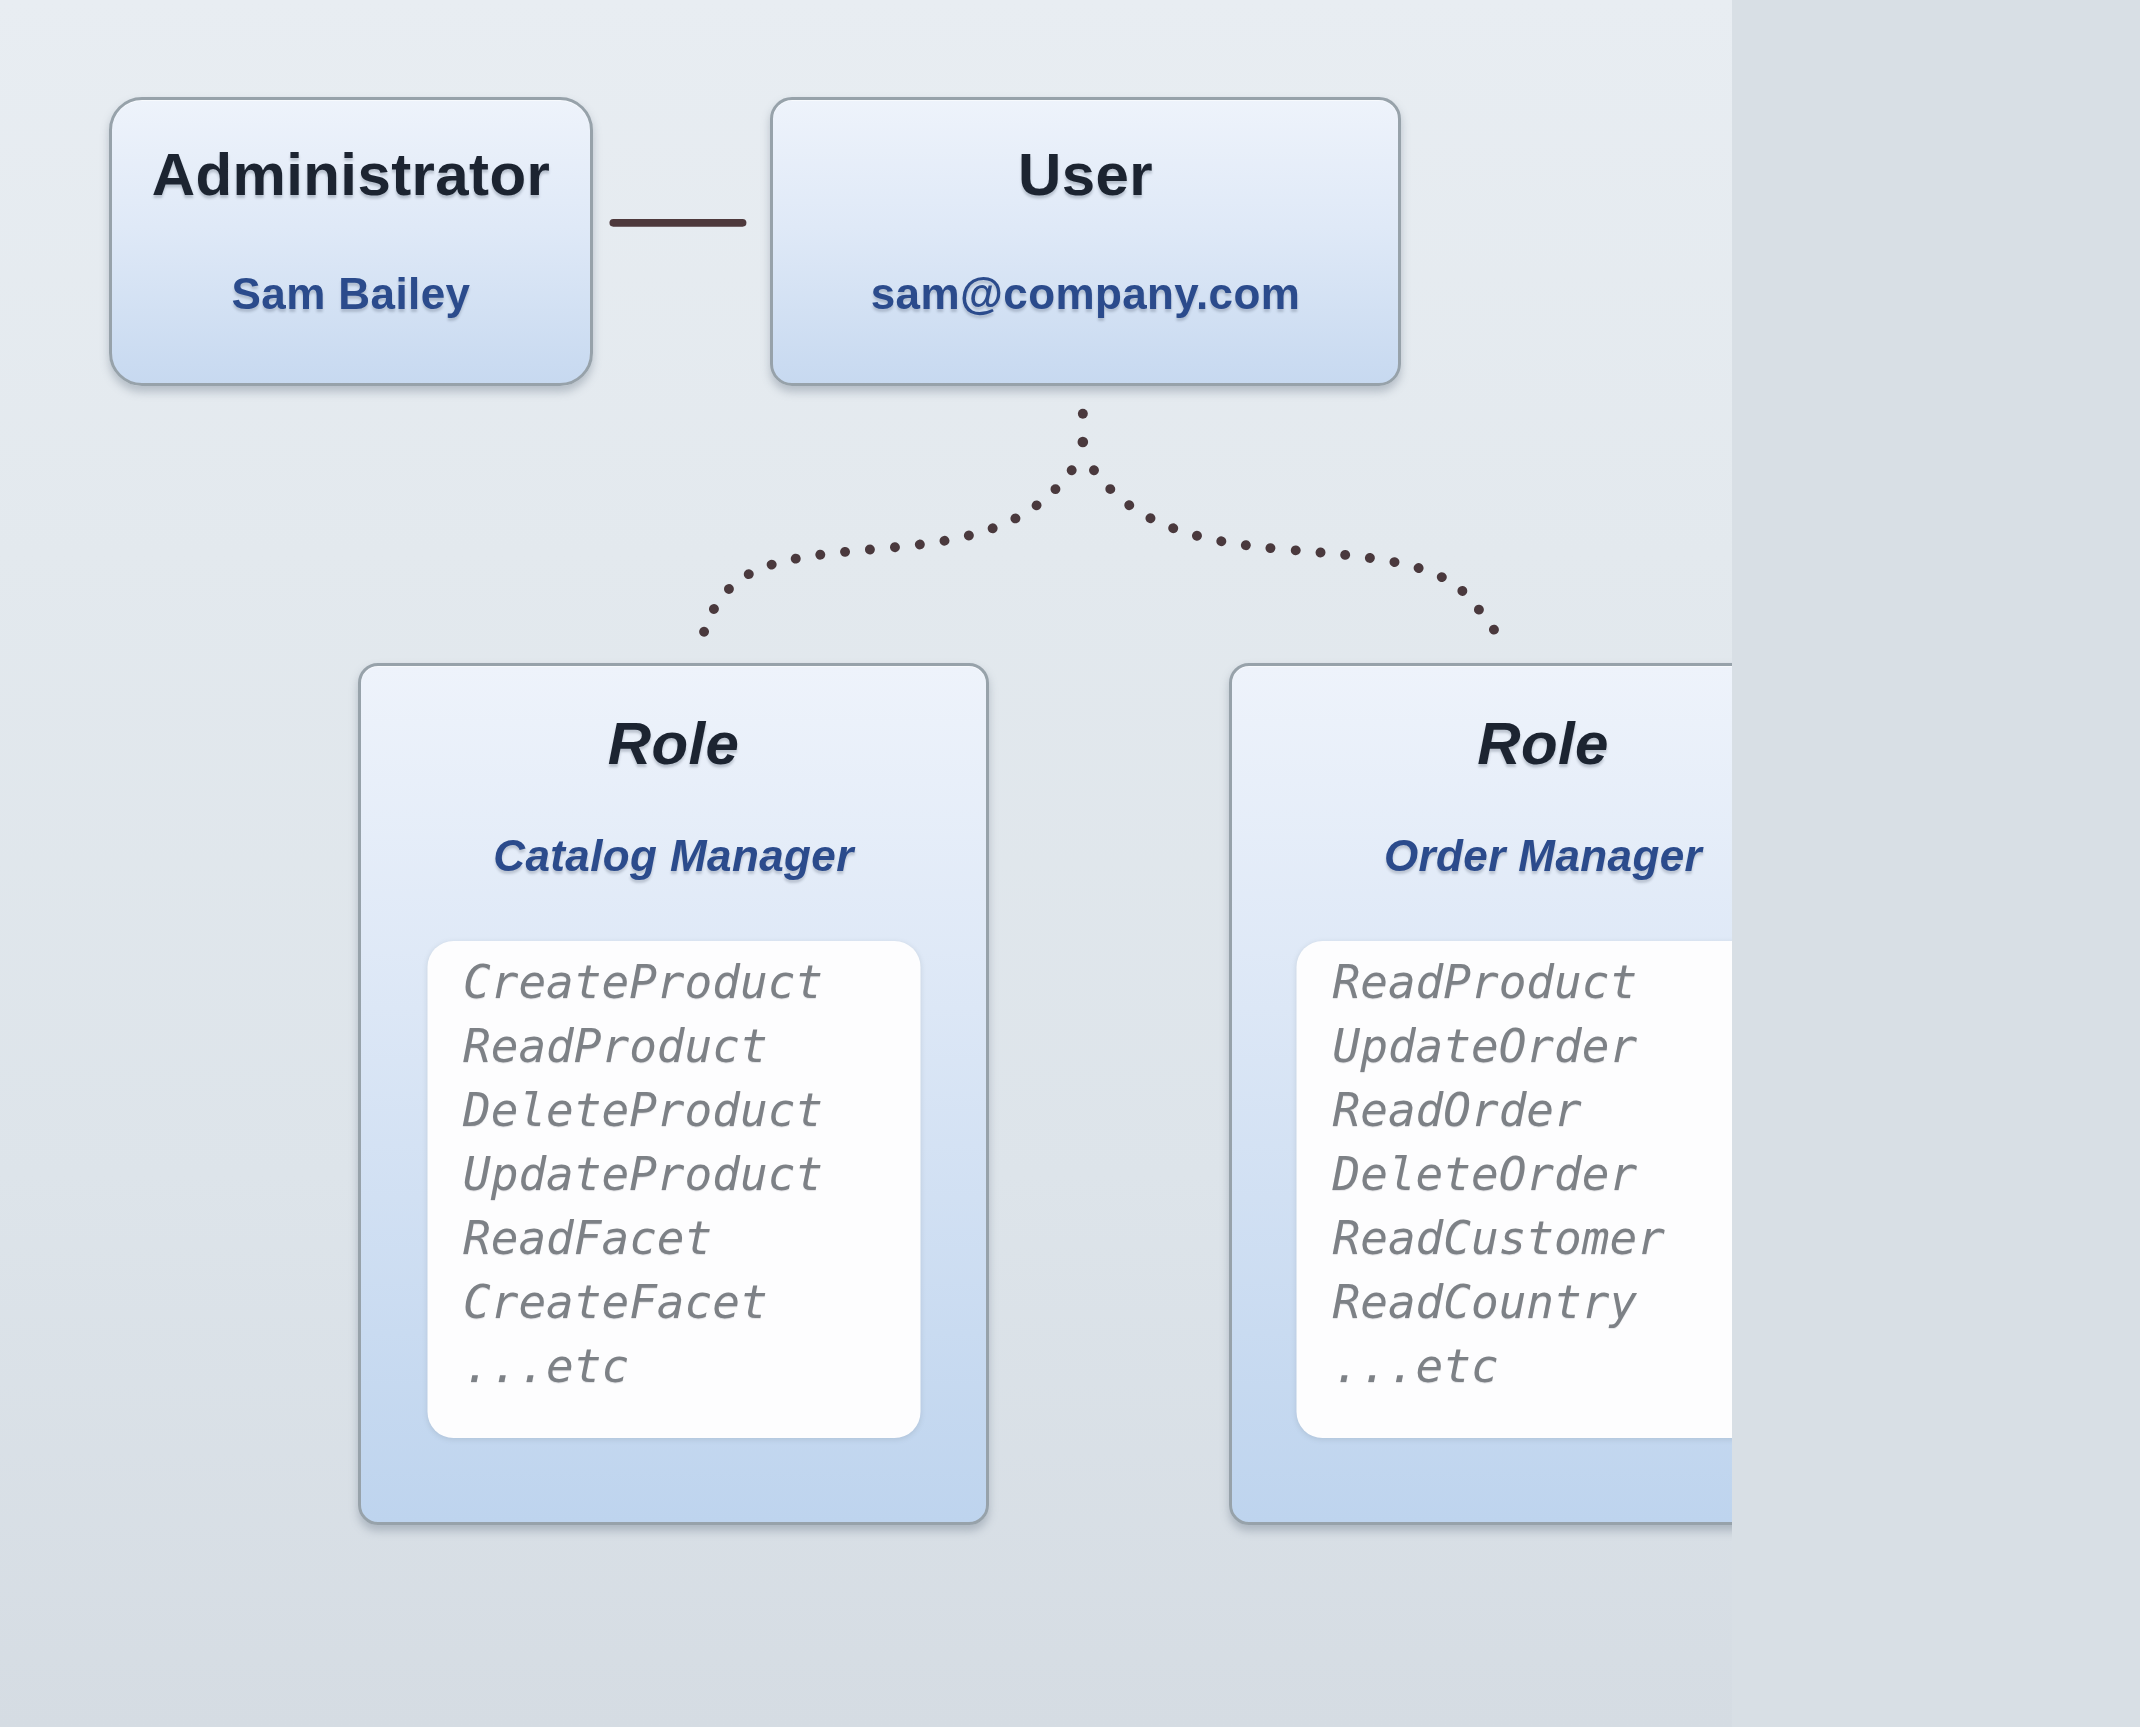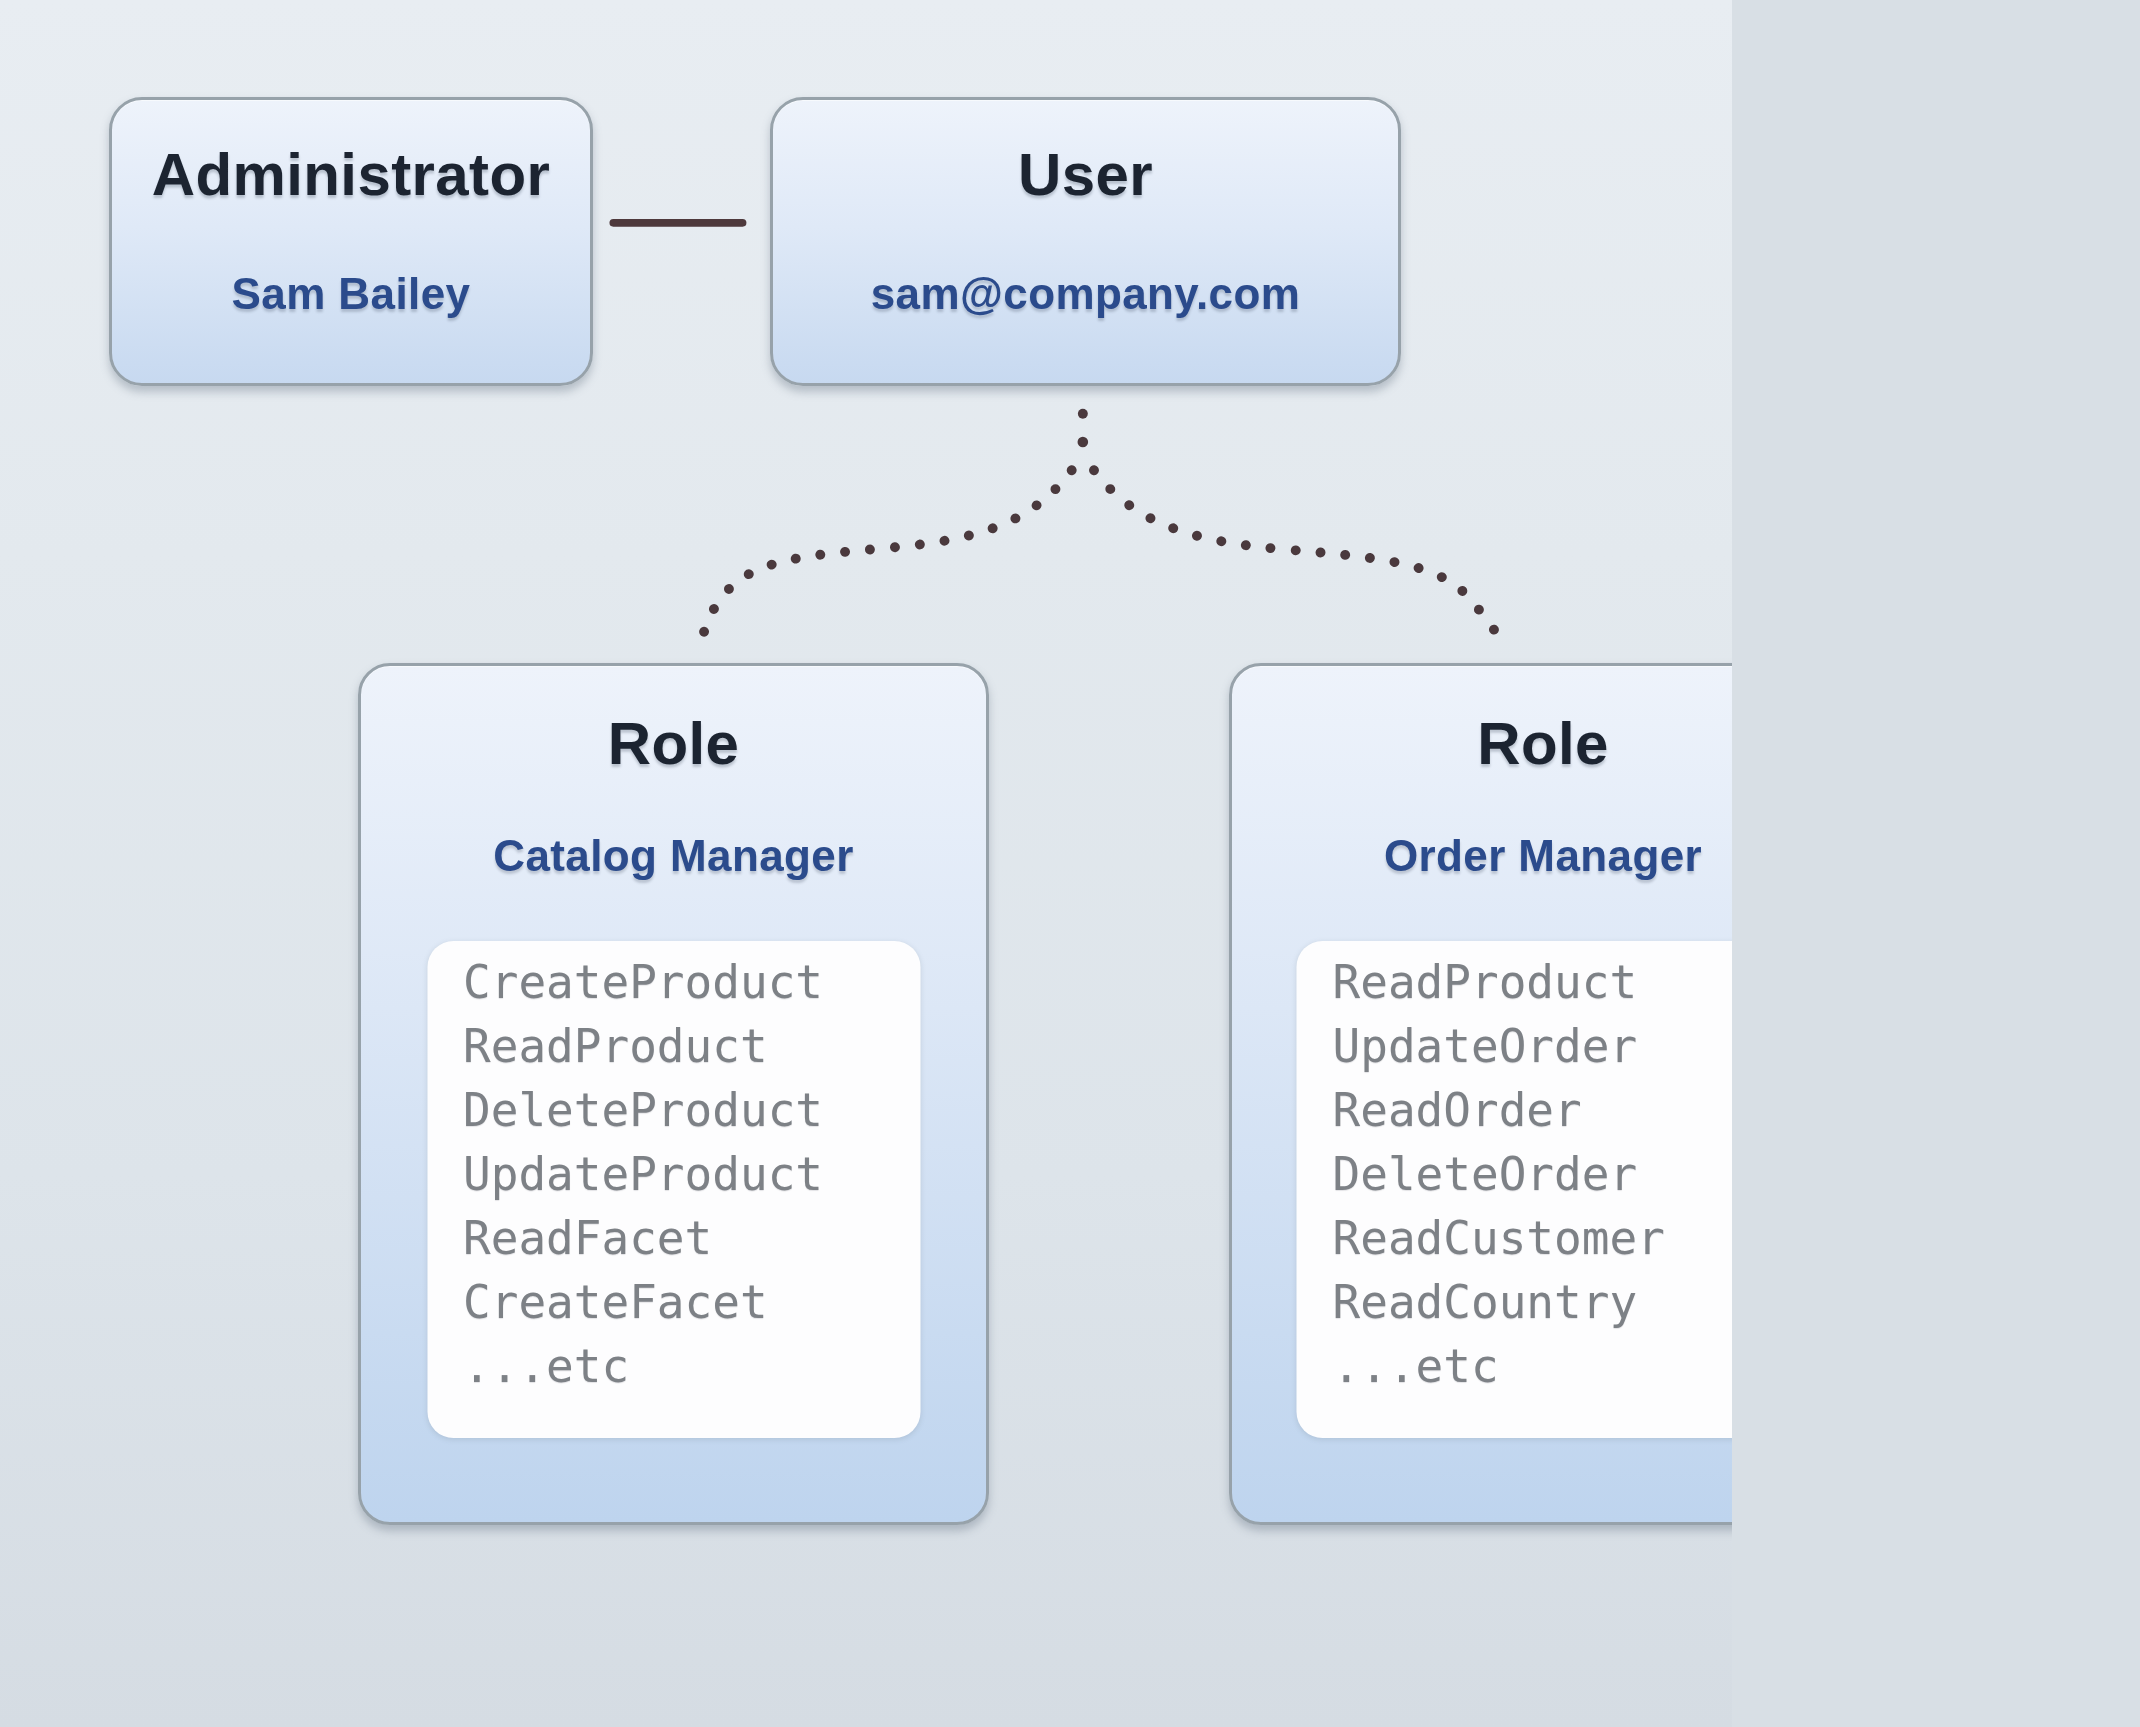--- a/index.html
+++ b/index.html
@@ -13,25 +13,26 @@
   }
   .card{
     position:absolute;
     border:3.4px solid var(--card-border);
     border-radius:33px;
     box-shadow:0 5.1px 8.6px rgba(95,110,125,.35), inset 0 0.9px 0 rgba(255,255,255,.55);
     background:linear-gradient(180deg, var(--card-bg-top) 0%, #dfe9f7 45%, var(--card-bg-bottom) 100%);
   }
   .card.small{width:478px;height:283px;}
   .card.role{
-    width:625px;height:856px;border-radius:32px;
+    width:625px;height:856px;border-radius:20px;
     background:linear-gradient(180deg, var(--card-bg-top) 0%, #dce7f6 40%, var(--role-bg-bottom) 100%);
+    font-style:italic;
   }
   #admin-card{left:109px;top:97px;}
-  #user-card{left:770px;top:97px;width:625px;}
+  #user-card{left:770px;top:97px;width:625px;border-radius:22px;}
   #role-card-left{left:358px;top:663px;}
   #role-card-right{left:1229px;top:663px;width:622px;}
 
   .card-title,.card-sub{
     position:absolute;left:0;width:100%;
     text-align:center;line-height:1;font-weight:700;
     letter-spacing:0.4px;
   }
   .card-title{
     font-size:60px;color:var(--title-ink);

